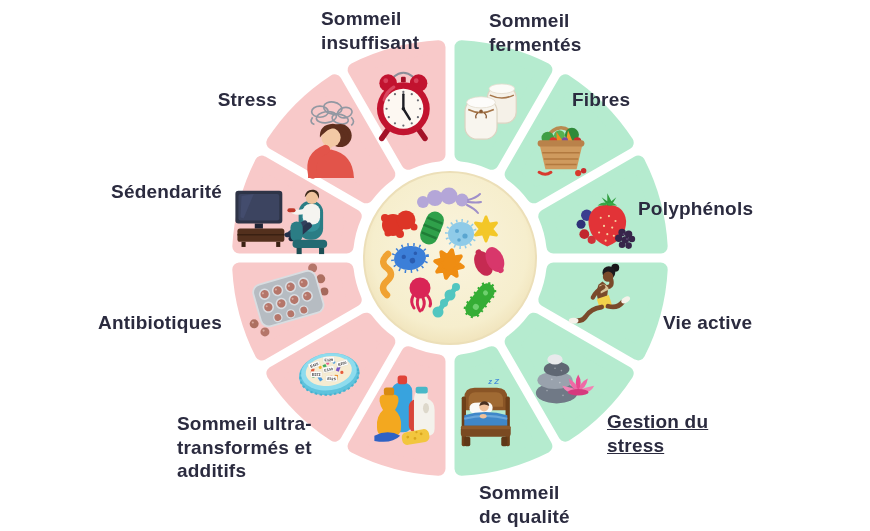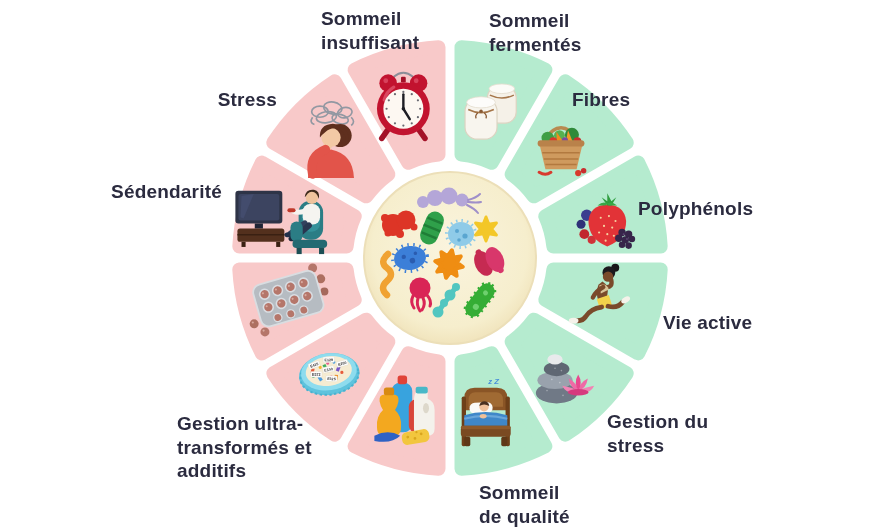--- a/index.html
+++ b/index.html
@@ -487,25 +487,26 @@
           <circle cx="1" cy="8" r="3" fill="#6ed06e"></circle>
     </g>
   </g>
 </svg>
 
 <div class="seg-label" style="left:489px; top:9px;">Sommeil
 fermentés</div>
 <div class="seg-label" style="left:572px; top:88px;">Fibres</div>
 <div class="seg-label" style="left:638px; top:197px;">Polyphénols</div>
 <div class="seg-label" style="left:663px; top:311px;">Vie active</div>
-<div class="seg-label" style="left:607px; top:410px;">Gestion du
+<div class="seg-label" style="left:607px; top:410px;text-decoration:underline;">Gestion du
 stress</div>
 <div class="seg-label" style="left:479px; top:481px;">Sommeil
 de qualité</div>
-<div class="seg-label" style="left:177px; top:412px;">Gestion ultra-
+<div class="seg-label" style="left:177px; top:412px;">Sommeil ultra-
 transformés et
 additifs</div>
+<div class="seg-label ta-r" style="left:96px;  top:311px; width:126px;">Antibiotiques</div>
 <div class="seg-label ta-r" style="left:96px;  top:180px; width:126px;">Sédendarité</div>
 <div class="seg-label ta-r" style="left:193px; top:88px;  width:84px;">Stress</div>
 <div class="seg-label" style="left:321px; top:7px;">Sommeil
 insuffisant</div>
 
 </div>
 
 </body></html>

